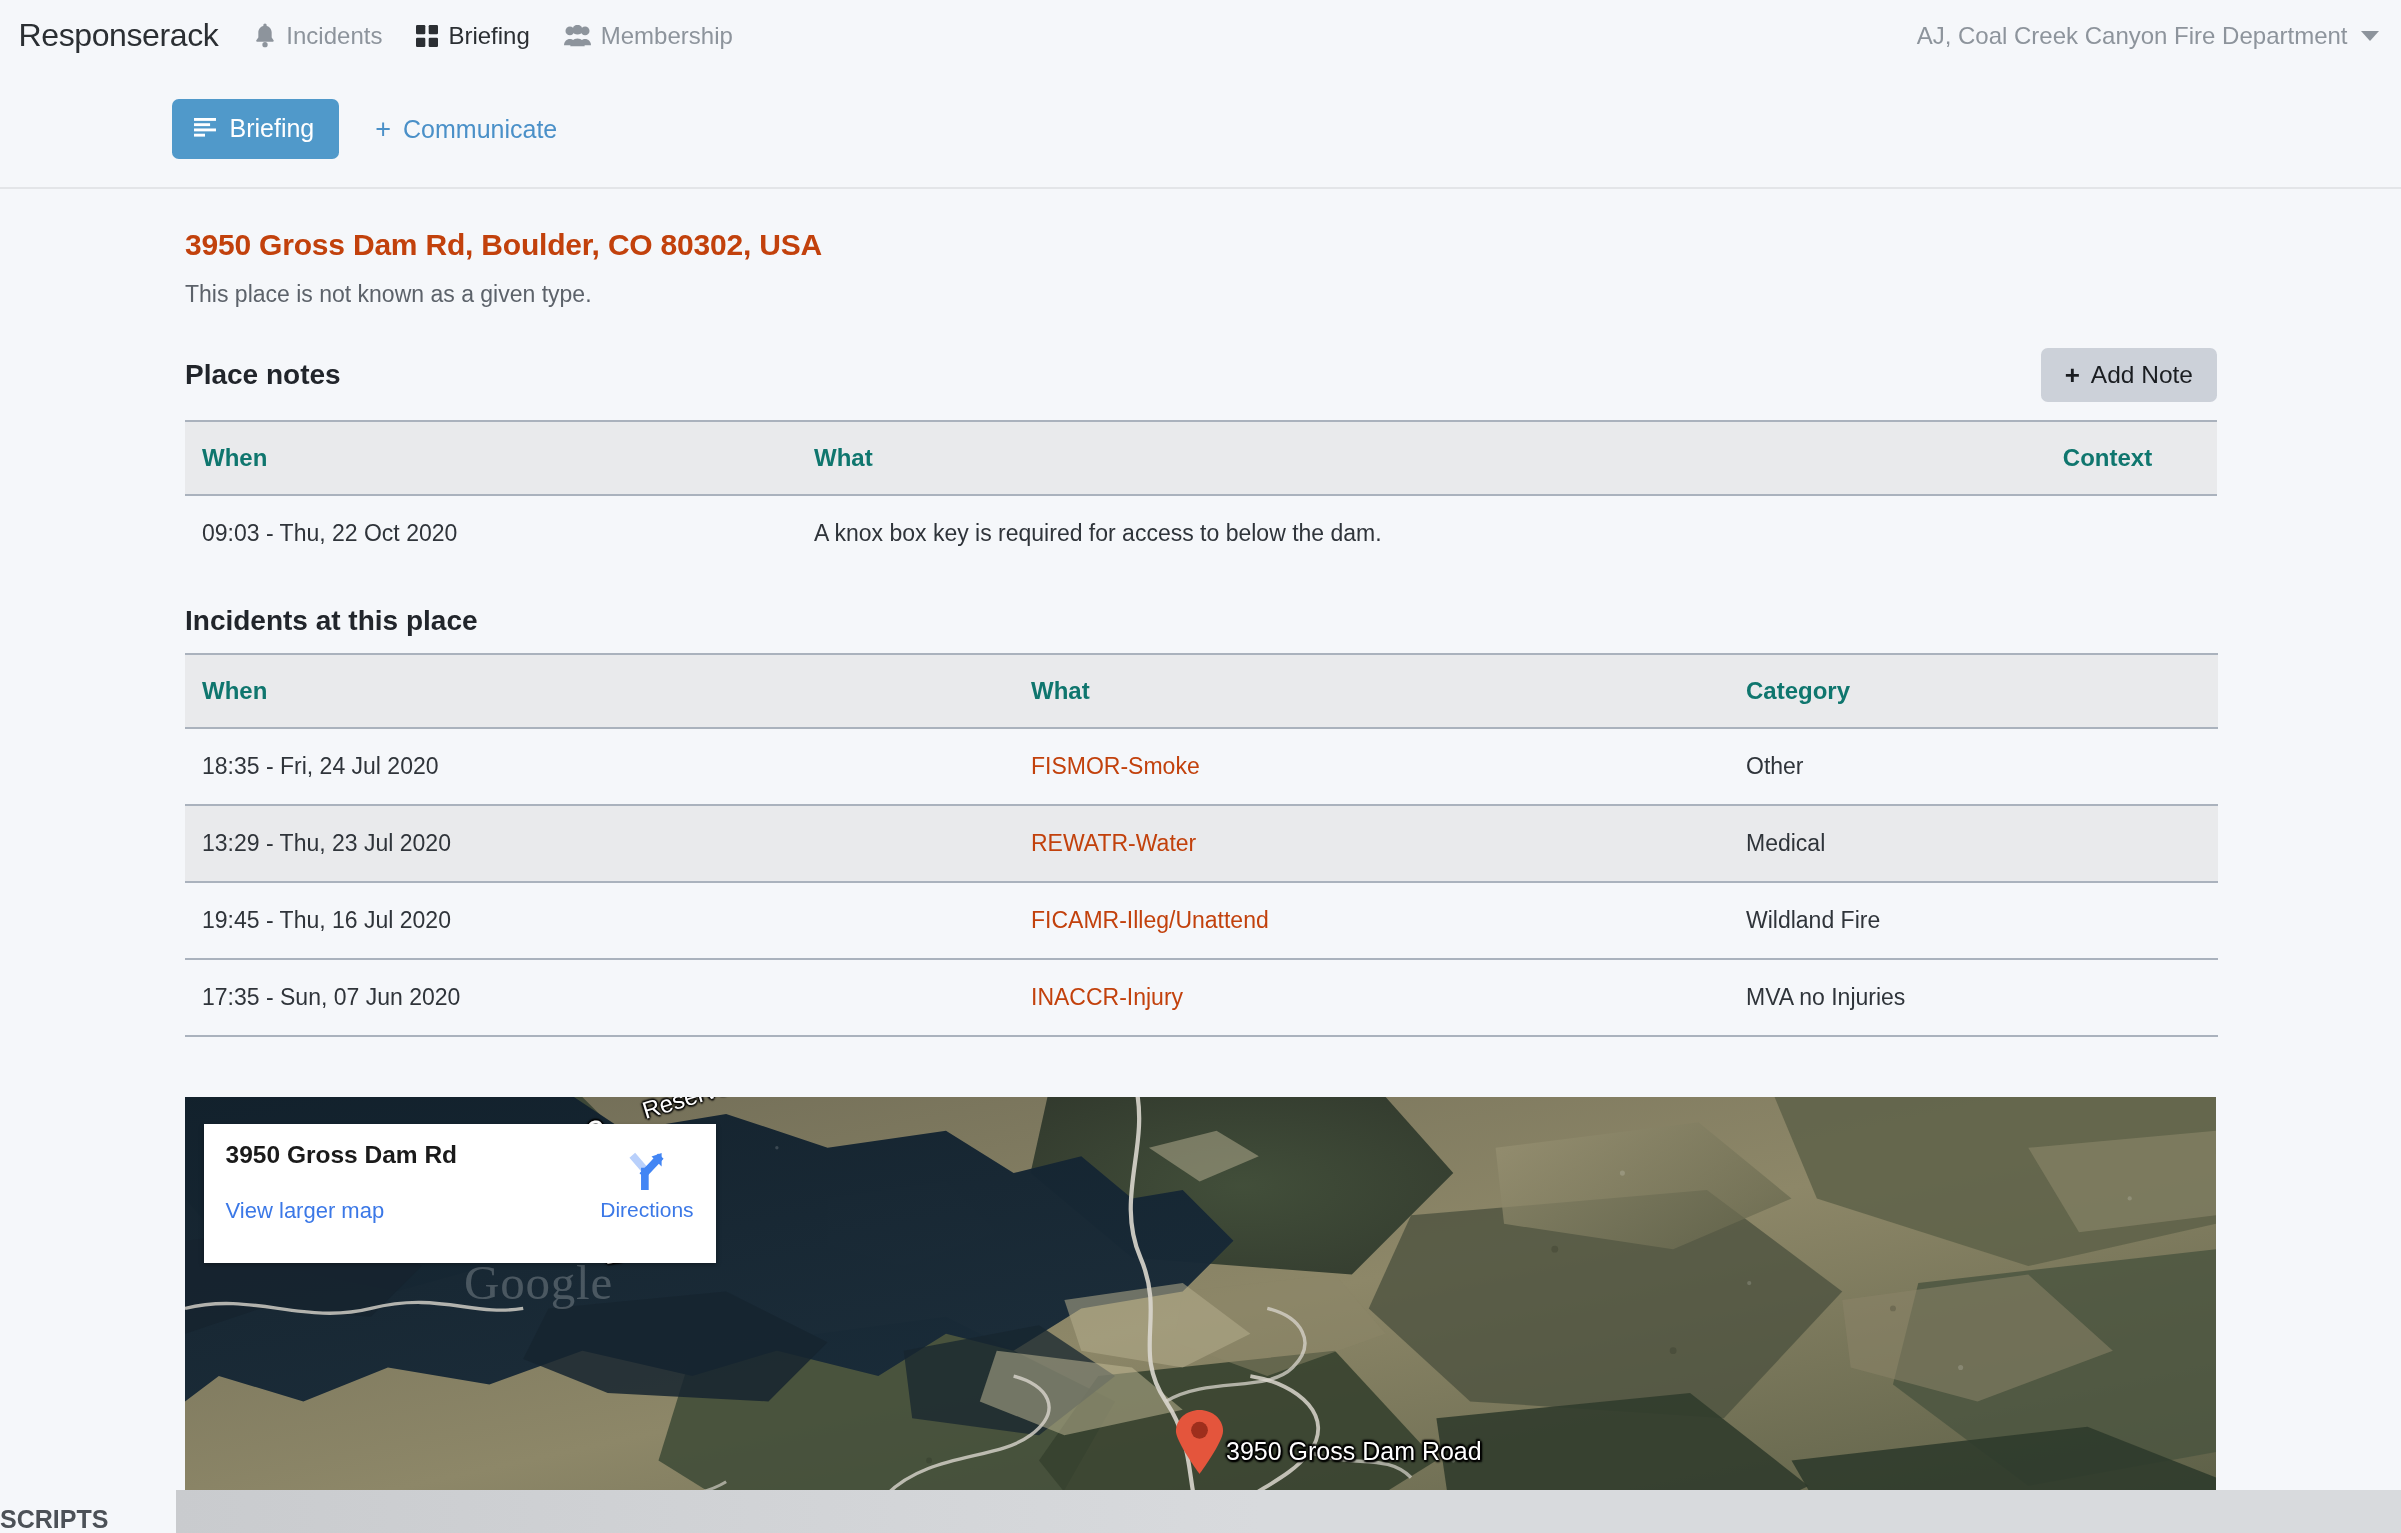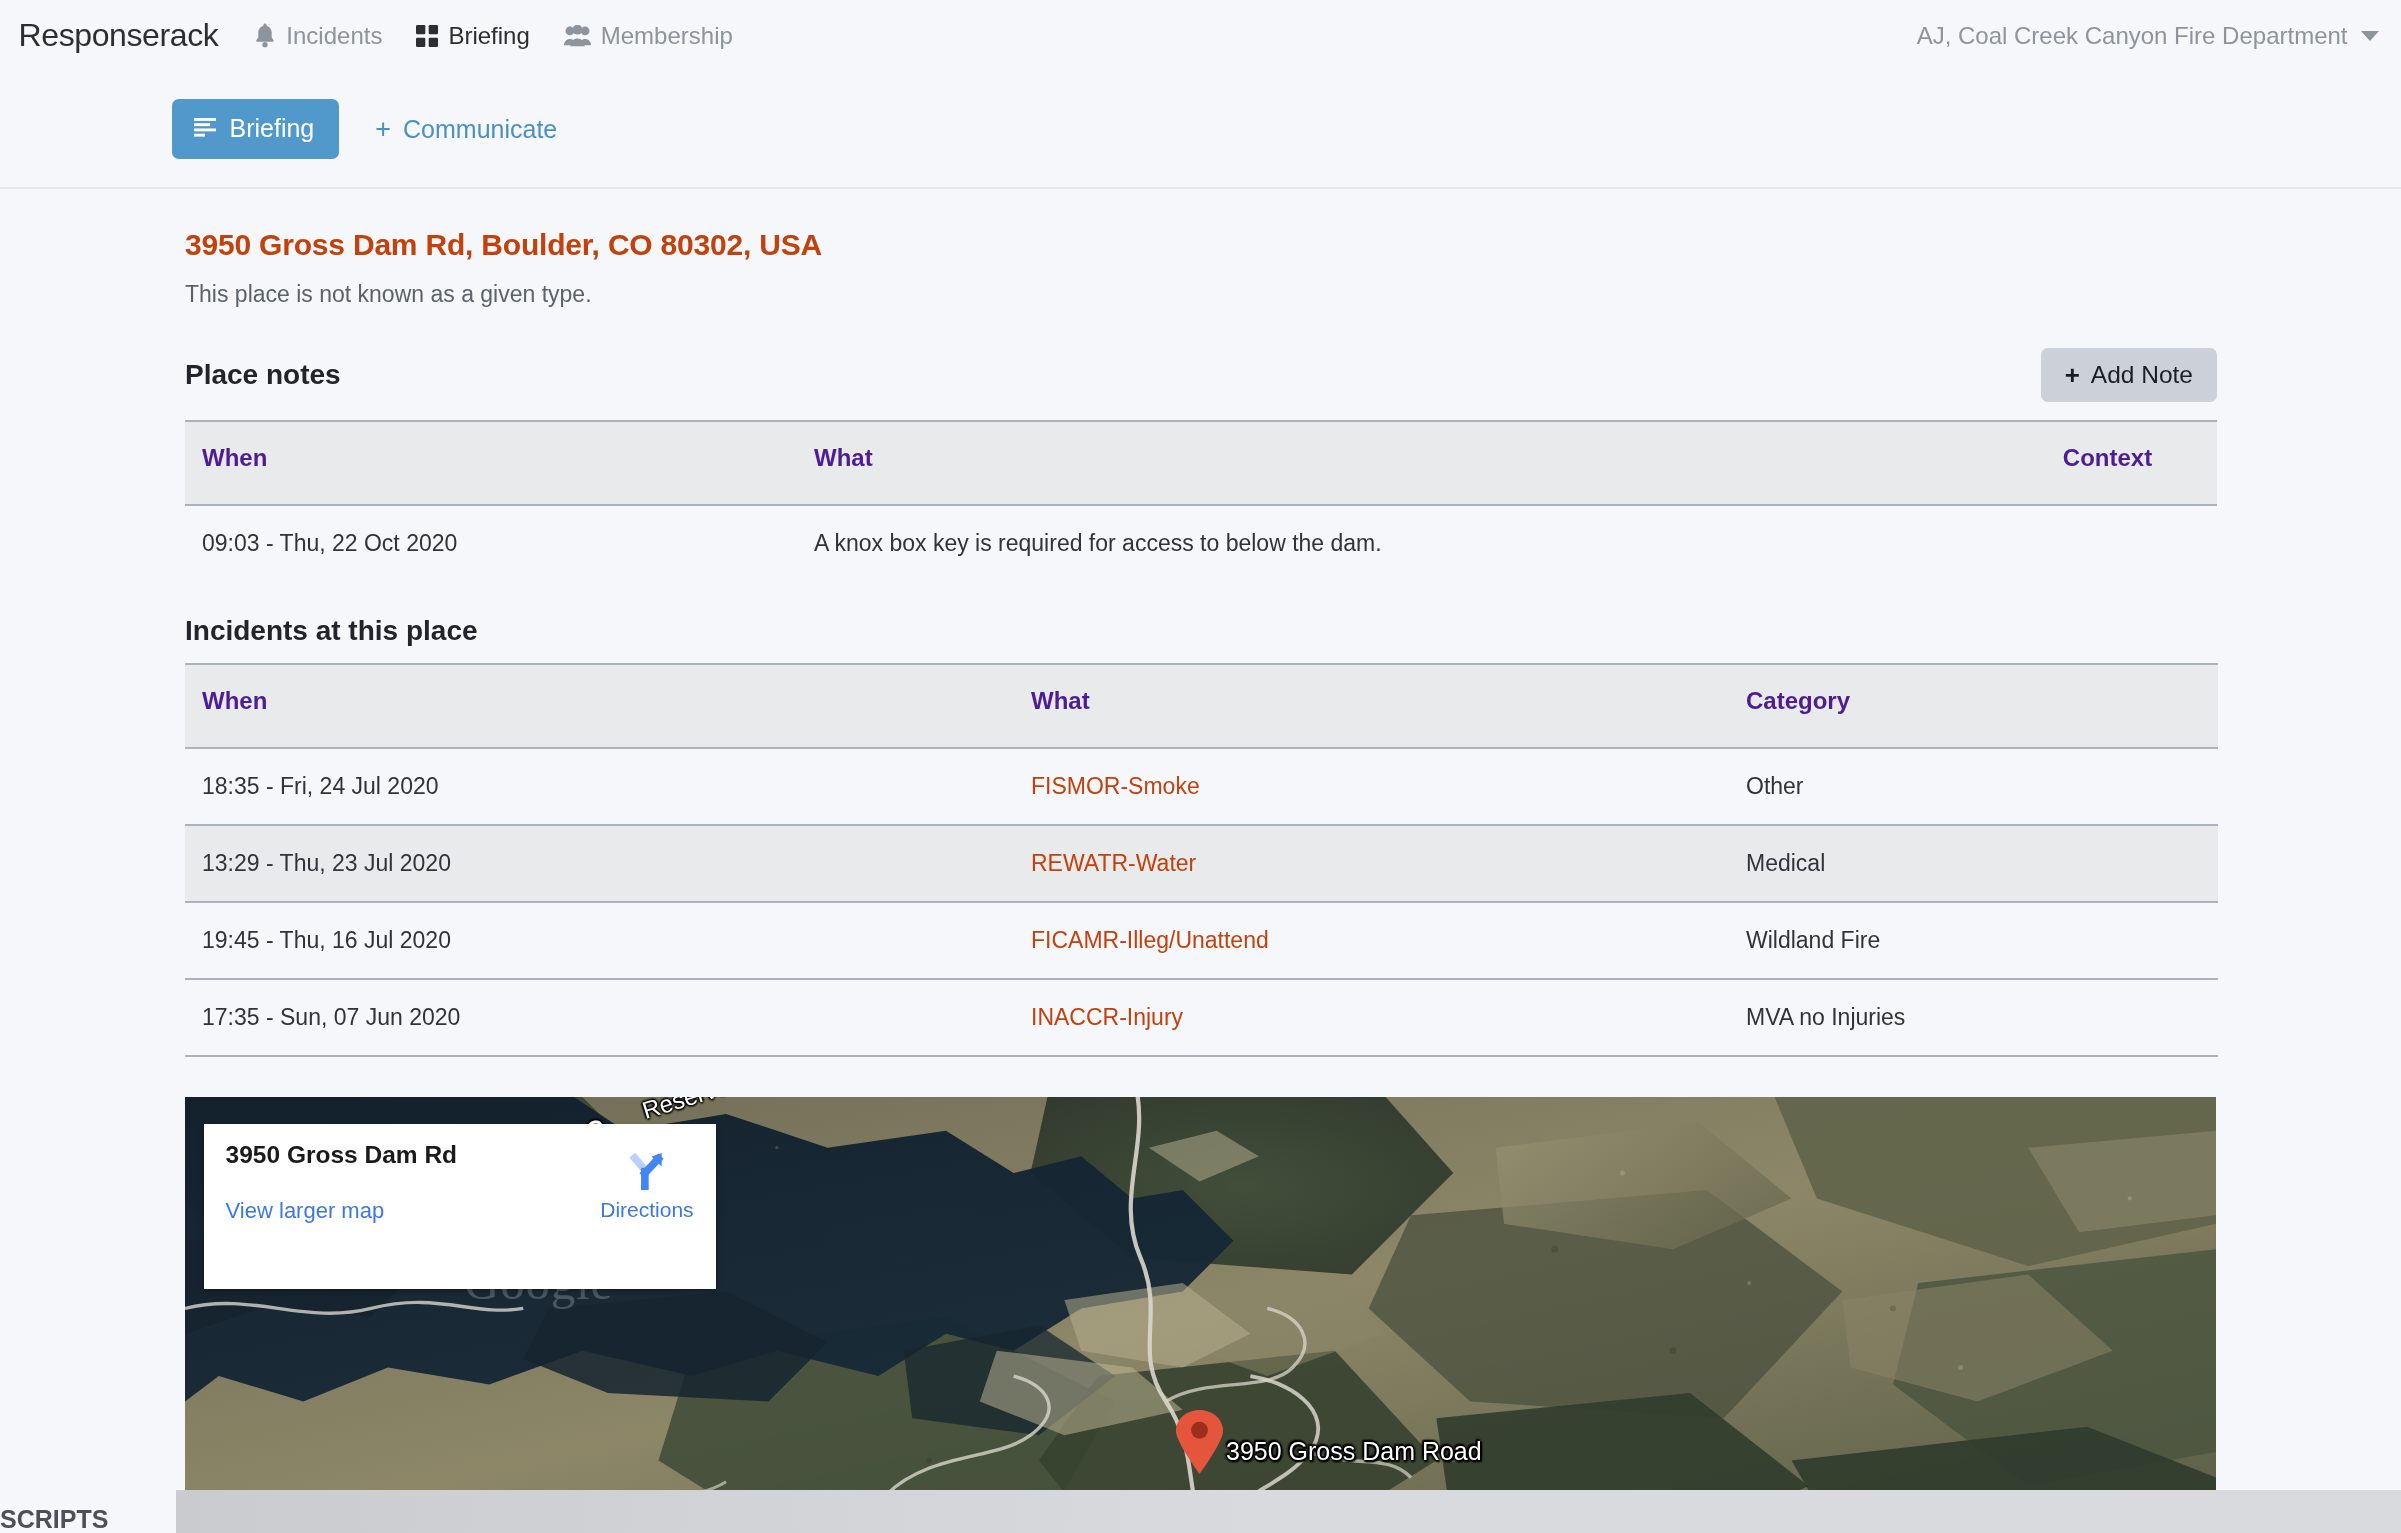--- a/index.html
+++ b/index.html
@@ -106,22 +106,22 @@
 
   
   table.rtable {
     width: 2032px; border-collapse: collapse; margin-top: 16px;
     table-layout: fixed;
   }
   table.rtable th {
     background: #e9eaec;
     border-top: 2.5px solid #aab2bd;
     border-bottom: 2.5px solid #aab2bd;
-    font-size: 24px; font-weight: bold; color: #4c1d95;
-    text-align: left; padding: 22px 0 32px 17px;
+    font-size: 24px; font-weight: bold; color: #0f766e;
+    text-align: left; padding: 22px 0 22px 17px;
     height: 66px;
   }
   table.rtable td {
     font-size: 23px; color: #2f343a;
     padding: 24px 0 24px 17px;
     border-bottom: 2.5px solid #aab2bd;
     height: 73px; vertical-align: middle;
   }
   table.rtable tbody tr.odd td { background: #f5f7fa; }
   table.rtable tbody tr.even td { background: #e9eaec; }
@@ -141,21 +141,21 @@
   .map-wrap {
     position: absolute; left: 185px; top: 1097px;
     width: 2031px; height: 437px;
     overflow: hidden;
     background: #2f3a30;
   }
   .map-canvas { position: absolute; inset: 0; }
 
   .map-card {
     position: absolute; left: 18.6px; top: 27px;
-    width: 512px; height: 165px;
+    width: 512px; height: 139px;
     background: #ffffff;
     box-shadow: 0 1.7px 5px rgba(0,0,0,.35);
     padding: 17px 22px 0 22px;
     display: flex; justify-content: space-between;
   }
   .mc-left { display: flex; flex-direction: column; }
   .mc-title { font-size: 24.5px; font-weight: bold; color: #1a1a1a; margin-bottom: 10px; }
   .mc-addr { font-size: 21px; color: #5c5c5c; line-height: 1.32; max-width: 304px; }
   .mc-link { font-size: 22px; color: #3b78e7; margin-top: 18.6px; cursor: pointer; }
   .mc-right { display: flex; flex-direction: column; align-items: center; padding-top: 6.8px; }

